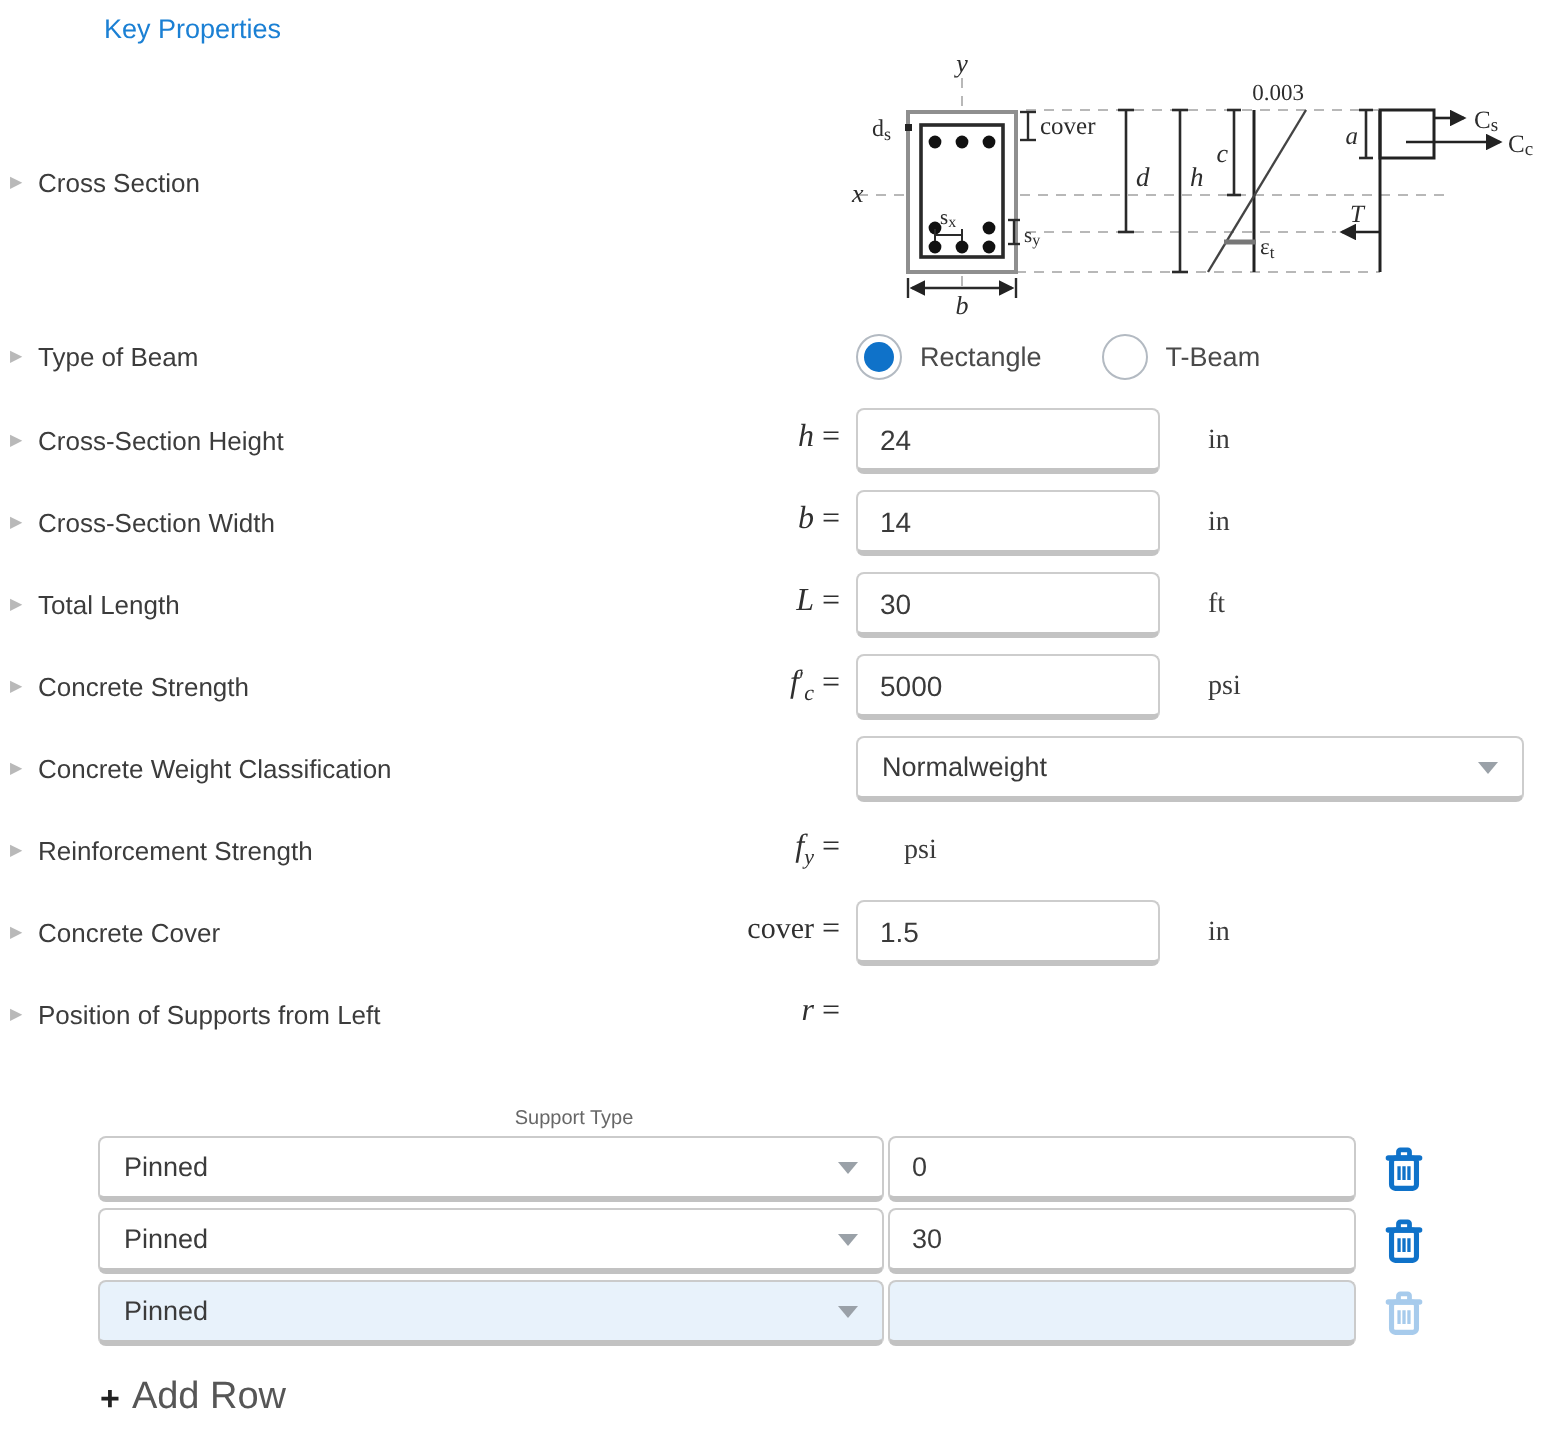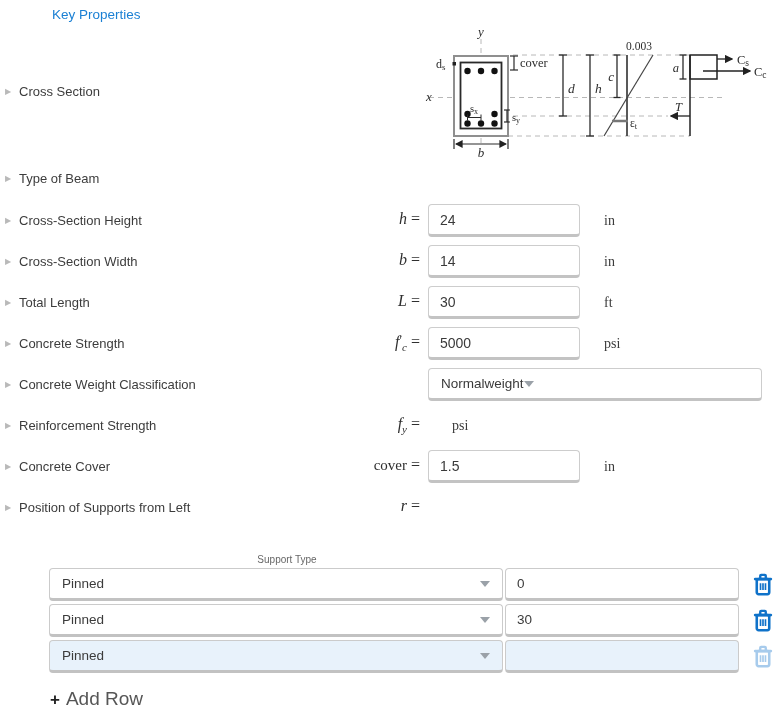--- a/index.html
+++ b/index.html
@@ -49,41 +49,41 @@
   }
   .radio.selected::after {
     content:""; position:absolute; inset:3px; border-radius:50%; background:#0f72c9;
   }
   .radio-label { font-size:13.5px; color:#4a4a4a; }
 
   
   .select {
     width:334px; height:33px; border:1px solid #cdcdcd; border-bottom:3px solid #c3c3c3;
     border-radius:4px; background:#fff; display:flex; align-items:center;
-    padding:0 12px; font-size:13.5px; color:#3a3a3a; cursor:pointer;
+    justify-content:space-between; padding:0 12px; font-size:13.5px; color:#3a3a3a; cursor:pointer;
   }
   .caret {
     width:0; height:0; border-left:5px solid transparent; border-right:5px solid transparent;
     border-top:6px solid #9aa1a8;
   }
 
   
   .diagram { position:absolute; left:420px; top:0px; width:357px; height:132px; }
   .dg-serif { font-family:"Liberation Serif", serif; fill:#2d2d2d; }
 
   
   .stable { position:absolute; left:14px; top:554px; width:760px;margin-left:35px; }
   .thead { display:flex; margin-bottom:3px; }
   .th { font-size:10px; color:#676767; }
   .th-type { width:476px; text-align:center; }
   .th-pos { width:234px; margin-left:2px; text-align:center; }
   .pvar { font-family:"Liberation Serif", serif; font-style:italic; font-size:11px; }
   .trow { display:flex; align-items:center; margin-bottom:3px; }
   .cell-select {
-    width:454px; height:33px; border:1px solid #cbcbcb; border-bottom:3px solid #c2c2c2;
+    width:393px; height:33px; border:1px solid #cbcbcb; border-bottom:3px solid #c2c2c2;
     border-radius:4px; background:#fff; display:flex; align-items:center;
     justify-content:space-between; padding:0 12px; font-size:13.5px; color:#3b3b3b; cursor:pointer;
   }
   input.cell-input {
     width:234px; height:33px; margin-left:2px; border:1px solid #cbcbcb;
     border-bottom:3px solid #c2c2c2; border-radius:4px; padding:0 11px;
     font-family:"Liberation Sans",sans-serif; font-size:13.5px; color:#3b3b3b; background:#fff; outline:none;
   }
   .trash {
     margin-left:11px; width:26px; height:30px; border:none; background:none; padding:0;
@@ -214,20 +214,30 @@
         <text class="dg-serif" x="255" y="85" font-size="12.5" font-style="italic">T</text>
       </svg>
     </div>
 
     <div class="frow beam">
       <div class="rlabel">
         <span class="chev">▶</span>
         <span>Type of Beam</span>
       </div>
       <div class="mcol"></div>
+      <div class="ctrl radio-group">
+        <div class="radio-opt">
+          <span class="radio selected"></span>
+          <span class="radio-label">Rectangle</span>
+        </div>
+        <div class="radio-opt">
+          <span class="radio"></span>
+          <span class="radio-label">T-Beam</span>
+        </div>
+      </div>
     </div>
 
     <div class="frow">
       <div class="rlabel">
           <span class="chev">▶</span>
           <span>Cross-Section Height</span>
         </div>
       <div class="mcol"><span class="mi">h</span><span class="mprime"></span><sub class="msub"></sub><span class="meq">=</span></div>
       <div class="ctrl">
           <input class="val" value="24" style="">

